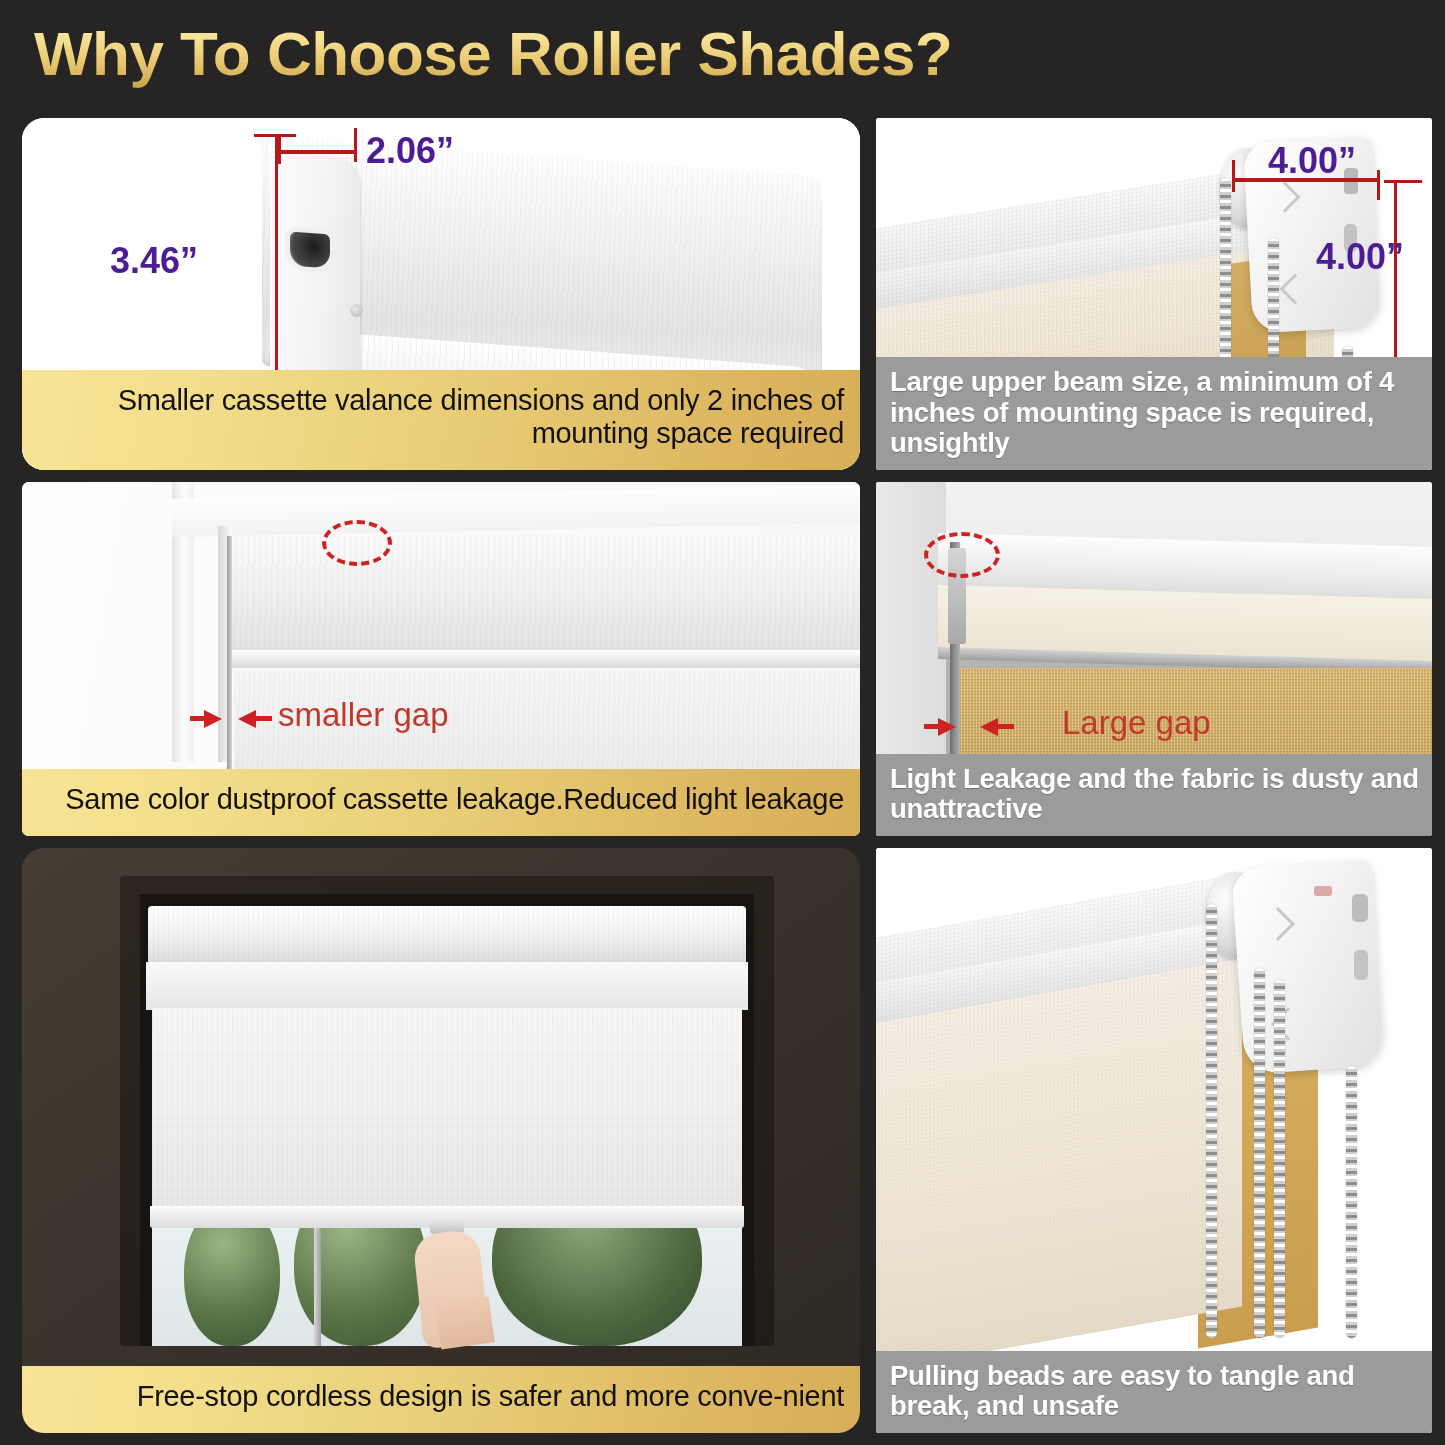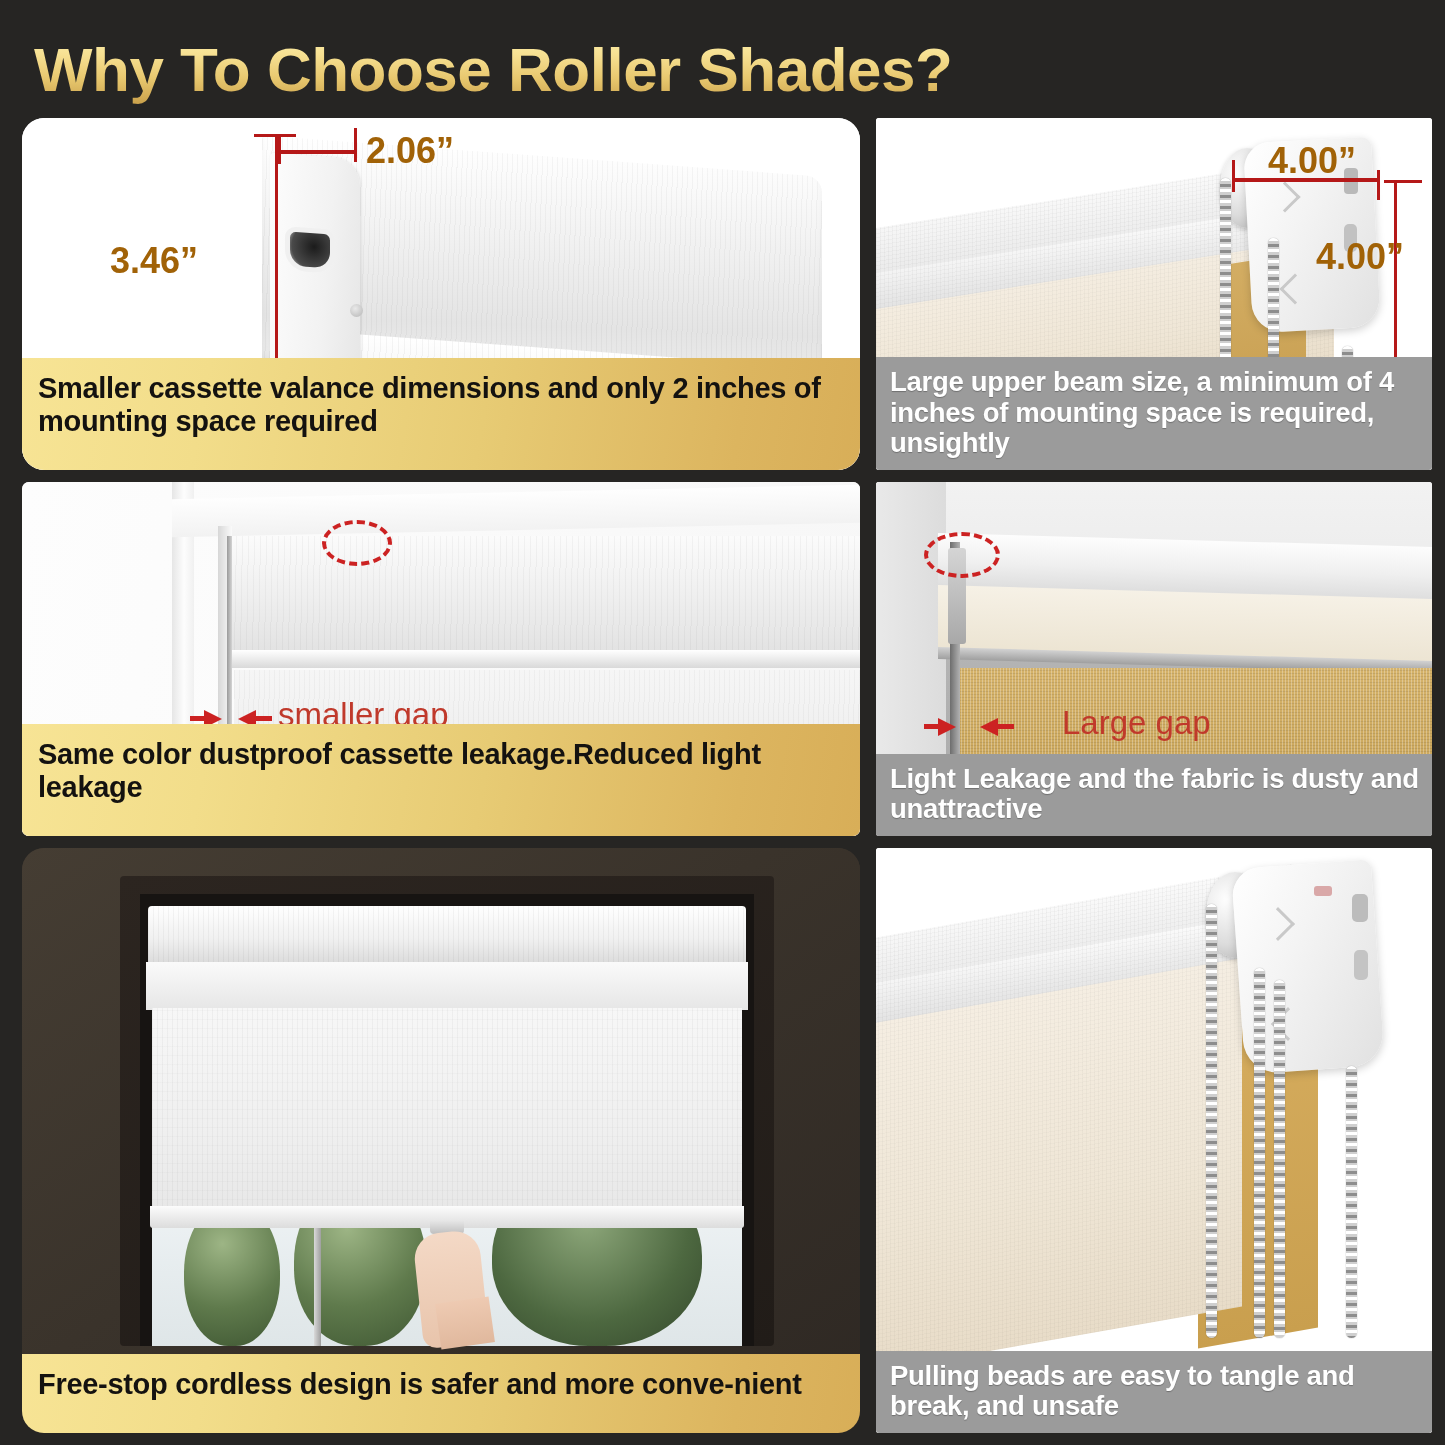--- a/index.html
+++ b/index.html
@@ -5,21 +5,21 @@
   * { margin:0; padding:0; box-sizing:border-box; }
   html,body { background:#1d1d1d; }
   body {
     width:1445px; height:1445px;
     font-family:"Liberation Sans", sans-serif;
     background:#262523;
     position:relative; overflow:hidden;
   }
 
   
-  #title-bar { height:108px; position:relative;margin-top:16px; }
+  #title-bar { height:108px; position:relative; }
   #page-title {
     position:absolute; left:34px; top:18px;
     font-size:62px; font-weight:bold;
     letter-spacing:-0.5px;
     font-family:"Liberation Sans", sans-serif;
     background-image:linear-gradient(180deg,#fbeeab 0%,#f7e193 28%,#e8c86f 62%,#c9a04a 100%);
     -webkit-background-clip:text; background-clip:text;
     color:transparent; -webkit-text-fill-color:transparent;
     white-space:nowrap;
   }
@@ -30,31 +30,31 @@
   .panel { position:absolute; overflow:hidden; background:#fff; }
   .panel.left  { border-radius:22px; }
   .panel.right { border-radius:3px; }
 
   .photo { position:absolute; left:0; top:0; right:0; bottom:0; overflow:hidden; background:#fff; }
 
   
   .caption { position:absolute; left:0; right:0; bottom:0; display:block; }
   .caption.gold {
     background-image:linear-gradient(100deg,#f7e495 0%,#f2dd8a 22%,#e7cb74 55%,#dcb55f 85%,#d8ae58 100%);
-    color:#141210; padding:14px 16px 32px 16px;
-    font-size:29px; font-weight:bold; line-height:1.14; letter-spacing:-0.3px;
+    color:#141210; padding:14px 16px 20px 16px;
+    font-size:29px; font-weight:normal; line-height:1.14; letter-spacing:-0.3px;text-align:right;
   }
   .caption.grey {
     background:#9b9b9b; color:#ffffff; padding:10px 12px 12px 14px;
     font-size:27.5px; font-weight:bold; line-height:1.10; letter-spacing:-0.3px;
     text-shadow:0 1px 1px rgba(0,0,0,.28);
   }
 
   
-  .dimtxt{ position:absolute; color:#a16207; font-weight:bold; font-family:"Liberation Sans",sans-serif; white-space:nowrap;}
+  .dimtxt{ position:absolute; color:#4c1d95; font-weight:bold; font-family:"Liberation Sans",sans-serif; white-space:nowrap;}
   .dimline{ position:absolute; background:#b51818; }
   .annot{ position:absolute; color:#c0392b; white-space:nowrap; font-family:"Liberation Sans",sans-serif;}
   .dashcircle{ position:absolute; border:4px dashed #c22; border-radius:50%; }
 
   
   #p1-body{ position:absolute; left:240px; top:38px; width:560px; height:230px;
     background:linear-gradient(178deg,#ffffff 0%,#f4f4f4 30%,#e4e4e4 72%,#efefef 100%);
     transform:skewY(4.2deg); border-radius:4px 16px 30px 6px;
     box-shadow:inset 0 -8px 14px -8px rgba(0,0,0,.18);}
   #p1-body::after{content:"";position:absolute;left:0;top:0;right:0;bottom:0;border-radius:inherit;

